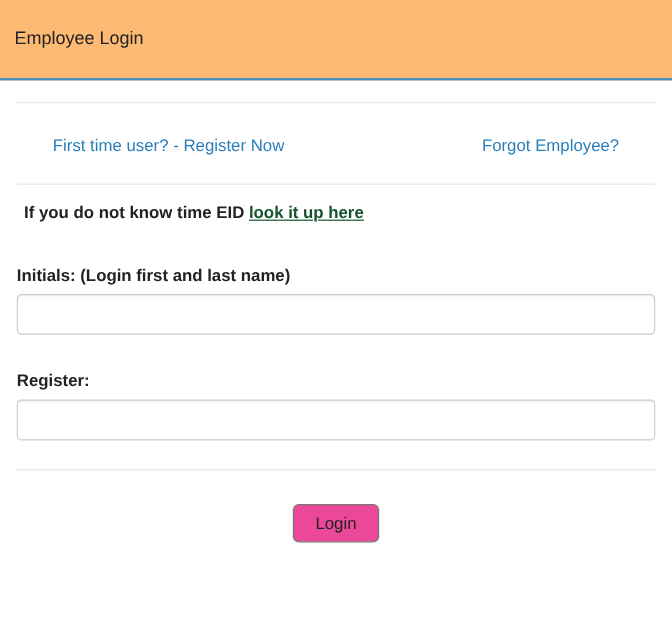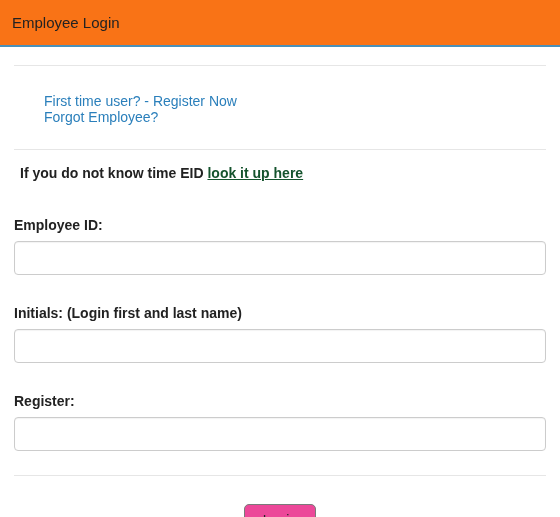--- a/index.html
+++ b/index.html
@@ -7,37 +7,36 @@
       margin: 0;
       padding: 0;
     }
     body {
       font-family: "Helvetica Neue", Helvetica, Arial, sans-serif;
       width: 560px;
       background: #fff;
       color: #222;
     }
     .title-bar {
-      background: #f97316;
+      background: #fdba74;
       border-bottom: 2px solid #4a90b8;
-      padding: 14px 12px;
+      padding: 24px 12px;
       font-size: 15px;
       color: #222;
     }
     .content {
       padding: 0 14px;
     }
     .link-row {
       display: flex;
       justify-content: space-between;
       padding: 27px 30px 24px 30px;
       border-bottom: 1px solid #e6e6e6;
       border-top: 1px solid #e6e6e6;
       margin-top: 18px;
-      flex-direction: column;
     }
     .link-row a {
       color: #2a7fbb;
       text-decoration: none;
       font-size: 14px;
       cursor: pointer;
     }
     .hint-row {
       padding: 15px 0 6px 6px;
       font-size: 14px;
@@ -104,24 +103,20 @@
     <a>First time user? - Register Now</a>
     <a>Forgot Employee?</a>
   </div>
 
   <div class="hint-row">
     <span>If you do not know time EID </span><a class="lookup-link">look it up here</a>
   </div>
 
   <div class="form-area">
 
-    <div class="form-group">
-      <label>Employee ID:</label>
-      <input type="text" value="" style="">
-    </div>
 
     <div class="form-group">
       <label>Initials: (Login first and last name)</label>
       <input type="text" value="" style="">
     </div>
 
     <div class="form-group">
       <label>Register:</label>
       <input type="password" value="" style="">
     </div>

